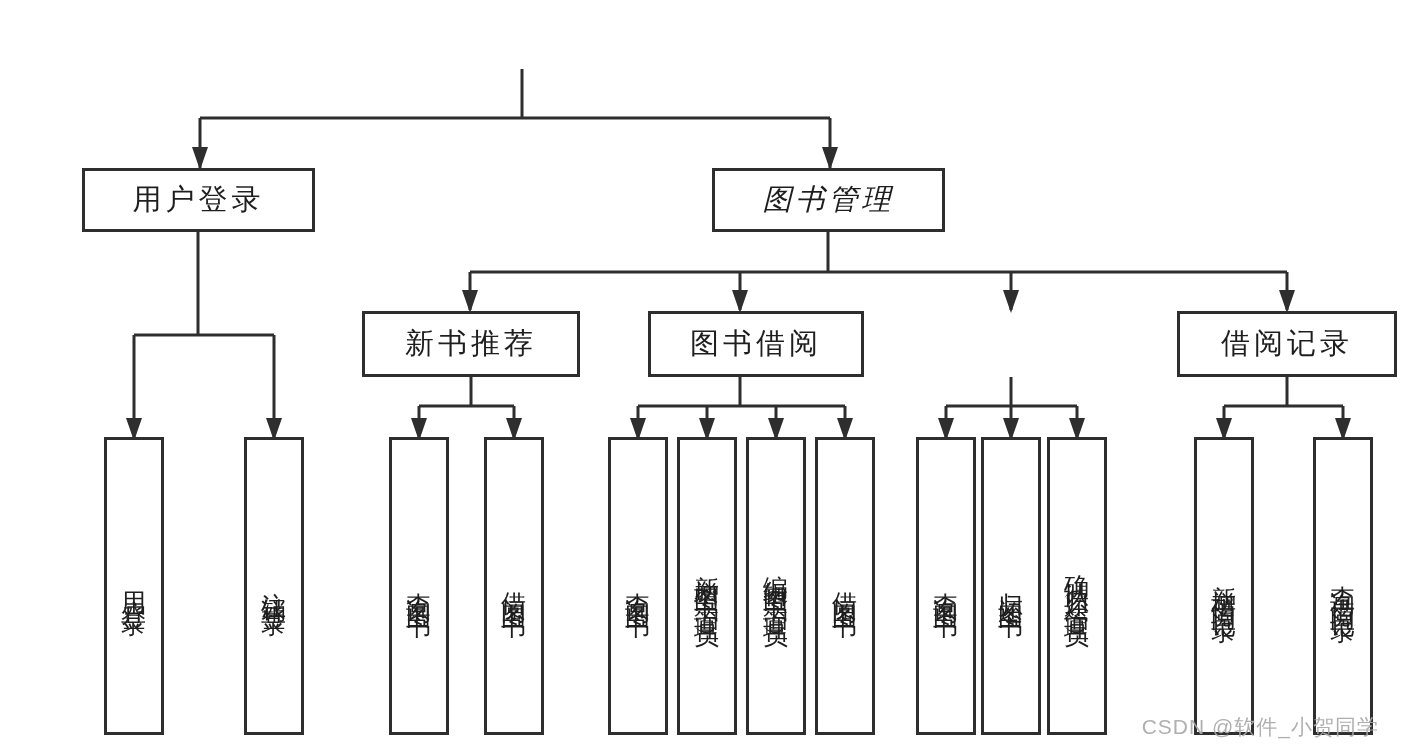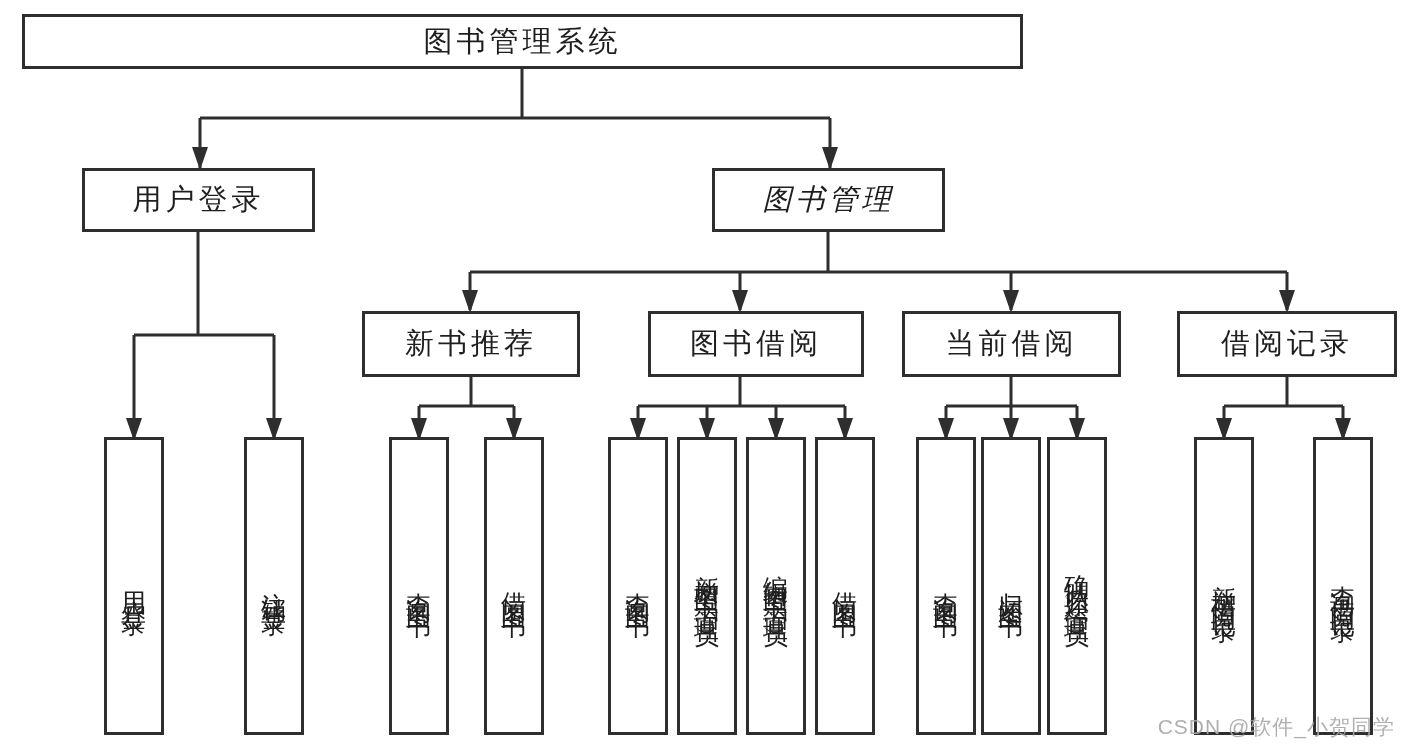--- a/index.html
+++ b/index.html
@@ -19,21 +19,21 @@
   }
   .h-node{
     display:flex;align-items:center;justify-content:center;
     font-size:29px;letter-spacing:4px;white-space:nowrap;
   }
   .v-node{
     writing-mode:vertical-rl;text-orientation:mixed;text-align:center;
     font-size:25px;letter-spacing:7px;line-height:54px;
   }
   .watermark{
-    position:absolute;right:10px;bottom:6px;z-index:3;
+    position:absolute;right:26px;bottom:6px;z-index:3;
     font-size:21px;letter-spacing:1px;color:var(--wm);opacity:.92;white-space:nowrap;margin-top:47px;
   }
 </style>
 </head>
 <body>
 
 <div class="canvas">
 
   <svg class="wires" width="1405" height="747" viewBox="0 0 1405 747" aria-hidden="true">
     <path fill="none" stroke="var(--line)" stroke-width="3" d="
@@ -60,28 +60,26 @@
       <polygon points="768,418 784,418 776,441"></polygon>
       <polygon points="837,418 853,418 845,441"></polygon>
       <polygon points="938,418 954,418 946,441"></polygon>
       <polygon points="1003,418 1019,418 1011,441"></polygon>
       <polygon points="1069,418 1085,418 1077,441"></polygon>
       <polygon points="1216,418 1232,418 1224,441"></polygon>
       <polygon points="1335,418 1351,418 1343,441"></polygon>
     </g>
   </svg>
 
-  <div class="node h-node" style="left:22px;top:14px;width:1001px;height:55px;">图书管理系统</div>
 
   <div class="node h-node" style="left:82px;top:168px;width:233px;height:64px;">用户登录</div>
   <div class="node h-node" style="left:712px;top:168px;width:233px;height:64px;font-style:italic;">图书管理</div>
 
   <div class="node h-node" style="left:362px;top:311px;width:218px;height:66px;">新书推荐</div>
   <div class="node h-node" style="left:648px;top:311px;width:216px;height:66px;">图书借阅</div>
-  <div class="node h-node" style="left:902px;top:311px;width:219px;height:66px;">当前借阅</div>
   <div class="node h-node" style="left:1177px;top:311px;width:220px;height:66px;text-align:center;">借阅记录</div>
 
   <div class="node v-node" style="left:104px;top:437px;width:60px;height:298px;">用户登录</div>
   <div class="node v-node" style="left:244px;top:437px;width:60px;height:298px;">注销登录</div>
 
   <div class="node v-node" style="left:389px;top:437px;width:60px;height:298px;">查询图书</div>
   <div class="node v-node" style="left:484px;top:437px;width:60px;height:298px;">借阅图书</div>
 
   <div class="node v-node" style="left:608px;top:437px;width:60px;height:298px;">查询图书</div>
   <div class="node v-node" style="left:677px;top:437px;width:60px;height:298px;">新增图书（管理员）</div>

